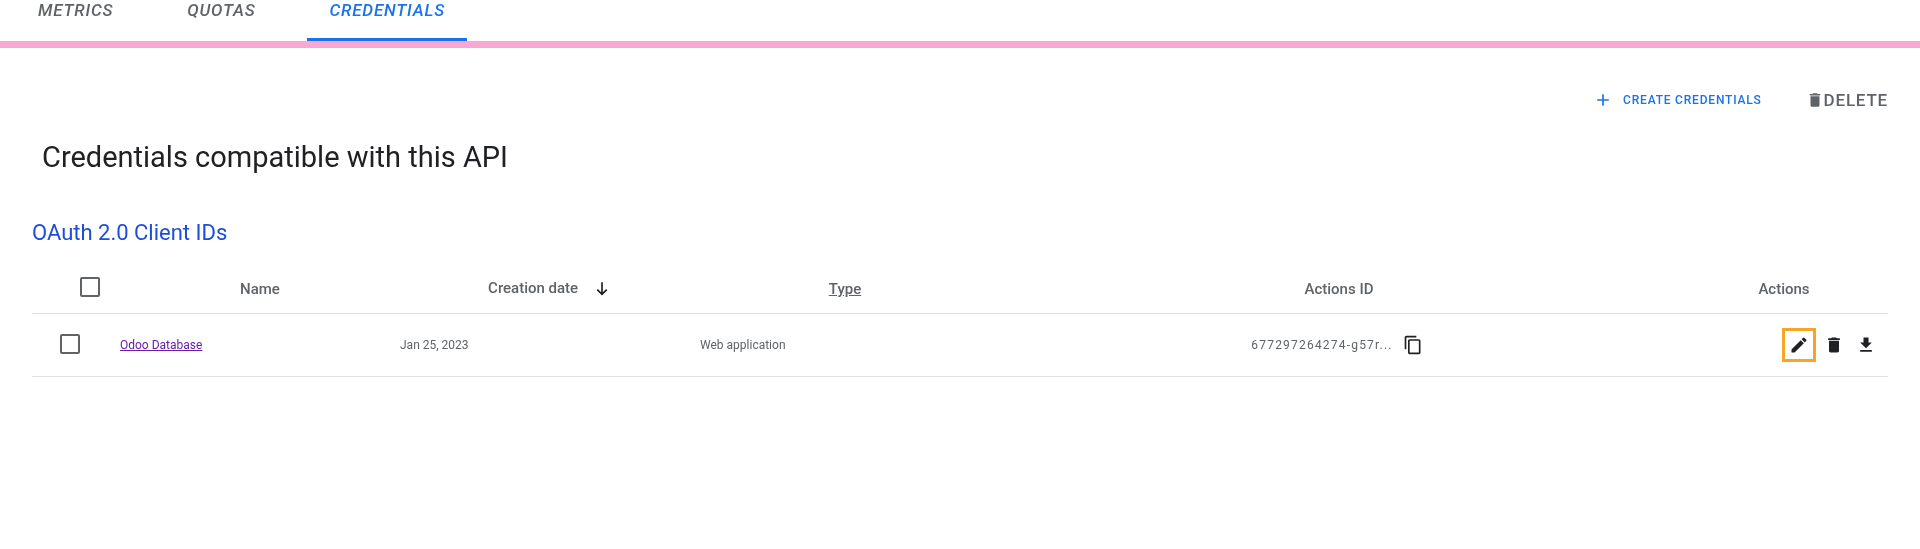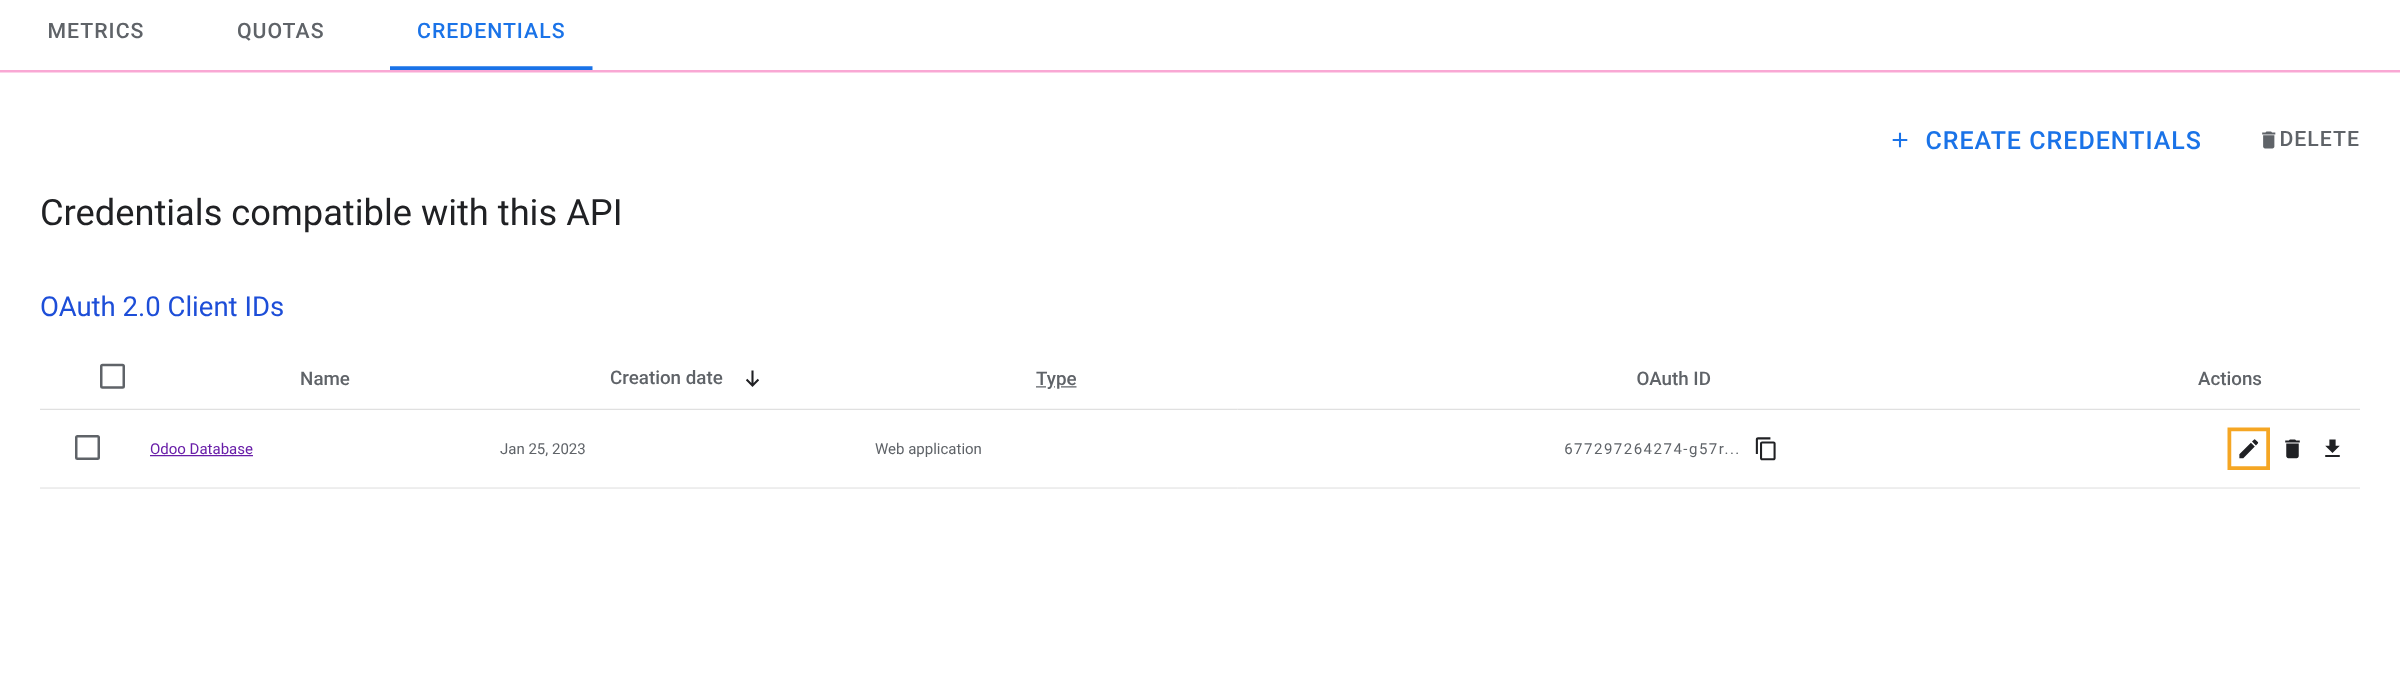--- a/index.html
+++ b/index.html
@@ -7,24 +7,25 @@
       margin: 0;
       padding: 0;
       font-family: Roboto, 'Helvetica Neue', Arial, sans-serif;
     }
     body {
       background: #fff;
       color: #202124;
     }
     .tabs {
       display: flex;
-      border-bottom: 2px solid #f9a8d4;
+      border-bottom: 7px solid #f9a8d4;
       padding-left: 34px;
-      height: 58px;
+      height: 48px;
       align-items: flex-end;
+      font-style: italic;
     }
     .tab {
       font-size: 17px;
       font-weight: 500;
       letter-spacing: 0.8px;
       color: #5f6368;
       padding: 0 4px 21px 4px;
       cursor: pointer;
       margin-right: 66px;
       position: relative;
@@ -49,40 +50,41 @@
       justify-content: flex-end;
       align-items: center;
       padding-top: 42px;
       gap: 44px;
     }
     .create-btn {
       display: flex;
       align-items: center;
       color: #1a73e8;
       font-weight: 500;
-      font-size: 20px;
+      font-size: 12px;
       letter-spacing: 0.8px;
       cursor: pointer;
       gap: 10px;
     }
     .delete-btn {
       display: flex;
       align-items: center;
       color: #5f6368;
       font-weight: 500;
       font-size: 17px;
       letter-spacing: 0.8px;
       cursor: pointer;
       gap: 0;
     }
     .page-title {
       font-size: 29px;
       font-weight: 400;
       color: #202124;
       margin-top: 30px;
+      margin-left: 10px;
     }
     .subtitle {
       font-size: 16px;
       color: #3c4043;
       margin-top: 18px;
     }
     .subtitle a {
       color: #1a73e8;
       text-decoration: underline;
     }
@@ -207,21 +209,21 @@
         <th style="width:280px;">Name</th>
         <th style="width:300px;">
           <span>Creation date</span>
           <span class="sort-arrow">
             <svg width="20" height="20" viewBox="0 0 24 24" fill="#202124">
                 <path d="M11 4h2v12l4-4 1.41 1.41L12 19.83l-6.41-6.42L7 12l4 4V4z"></path>
               </svg>
           </span>
         </th>
         <th style="width:290px;text-decoration:underline;">Type</th>
-        <th>OAuth ID</th>
+        <th>Actions ID</th>
         <th class="th-actions" style="width:200px;">Actions</th>
       </tr>
     </thead>
     <tbody>
       <tr>
         <td class="checkbox-cell">
           <span class="checkbox"></span>
         </td>
         <td class="name-cell">
           <a href="#">Odoo Database</a>

